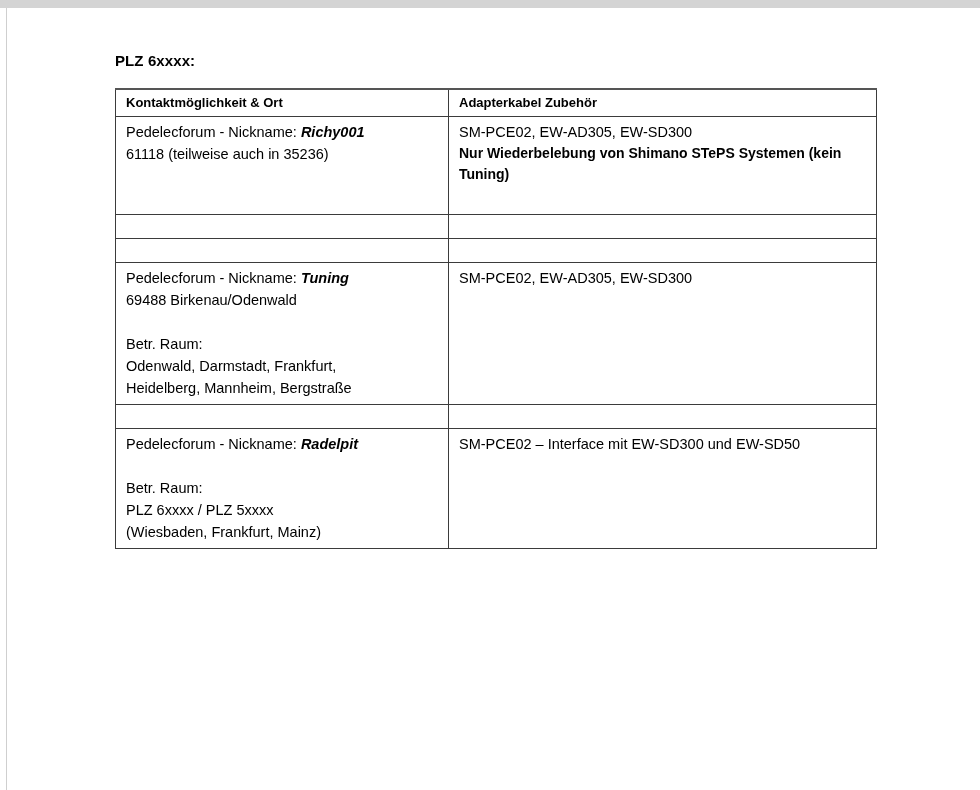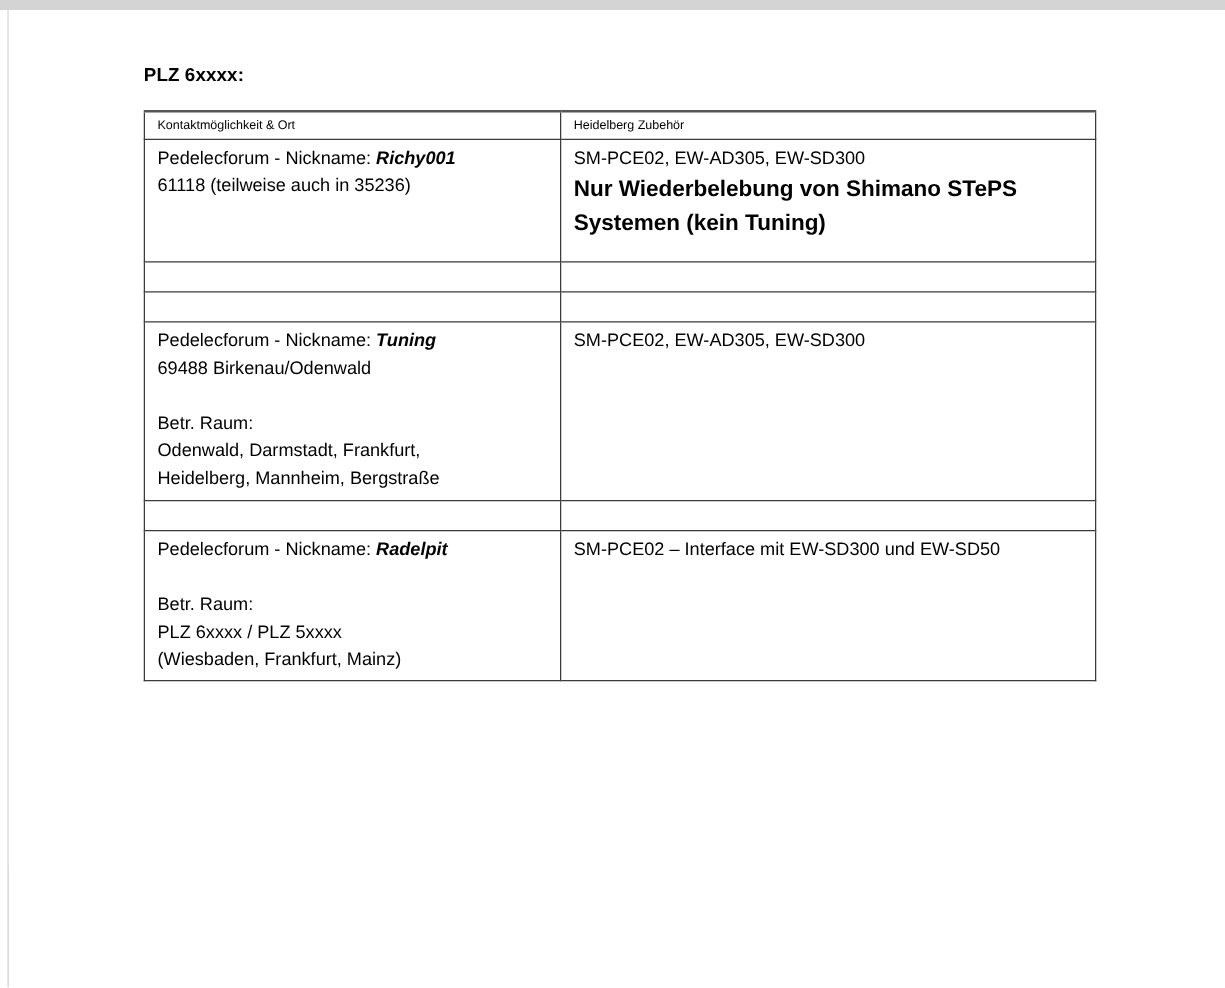--- a/index.html
+++ b/index.html
@@ -61,40 +61,40 @@
     border: 1px solid #3b3b3b;
     padding: 4px 8px 5px 10px;
     vertical-align: top;
     text-align: left;
     font-size: 14.5px;
     line-height: 1.52;
     color: #000000;
     font-weight: normal;
   }
   #contact-table thead th {
-    font-weight: normal;
-    font-size: 10px;
+    font-weight: bold;
+    font-size: 13px;
     border-top: 2px solid #555555;
     padding-top: 3px;
     padding-bottom: 3px;
     background: #ffffff;
   }
   tr.spacer-row td {
     height: 14px;
     padding-top: 3px;
     padding-bottom: 3px;
   }
   .nick {
     font-weight: bold;
     font-style: italic;
     text-align: right;
   }
   .note-bold {
     font-weight: bold;
-    font-size: 18px;
+    font-size: 14px;
     display: block;
     line-height: 1.5;
   }
   .line { display: block; }
   .blank-line { display: block; height: 1.52em; }
 </style>
 </head>
 <body>
 
 <div id="top-band"></div>
@@ -105,21 +105,21 @@
   <div id="doc-title">PLZ 6xxxx:</div>
 
   <table id="contact-table">
     <colgroup>
       <col class="c1">
       <col class="c2">
     </colgroup>
     <thead>
       <tr>
         <th>Kontaktmöglichkeit &amp; Ort</th>
-        <th>Heidelberg Zubehör</th>
+        <th>Adapterkabel Zubehör</th>
       </tr>
     </thead>
     <tbody id="table-body">
         <tr>
           <td>
             <span class="line"><span>Pedelecforum - Nickname: </span><span class="nick">Richy001</span></span>
             <span class="line">61118 (teilweise auch in 35236)</span>
             <span class="blank-line"></span>
             <span class="blank-line"></span>
           </td>

